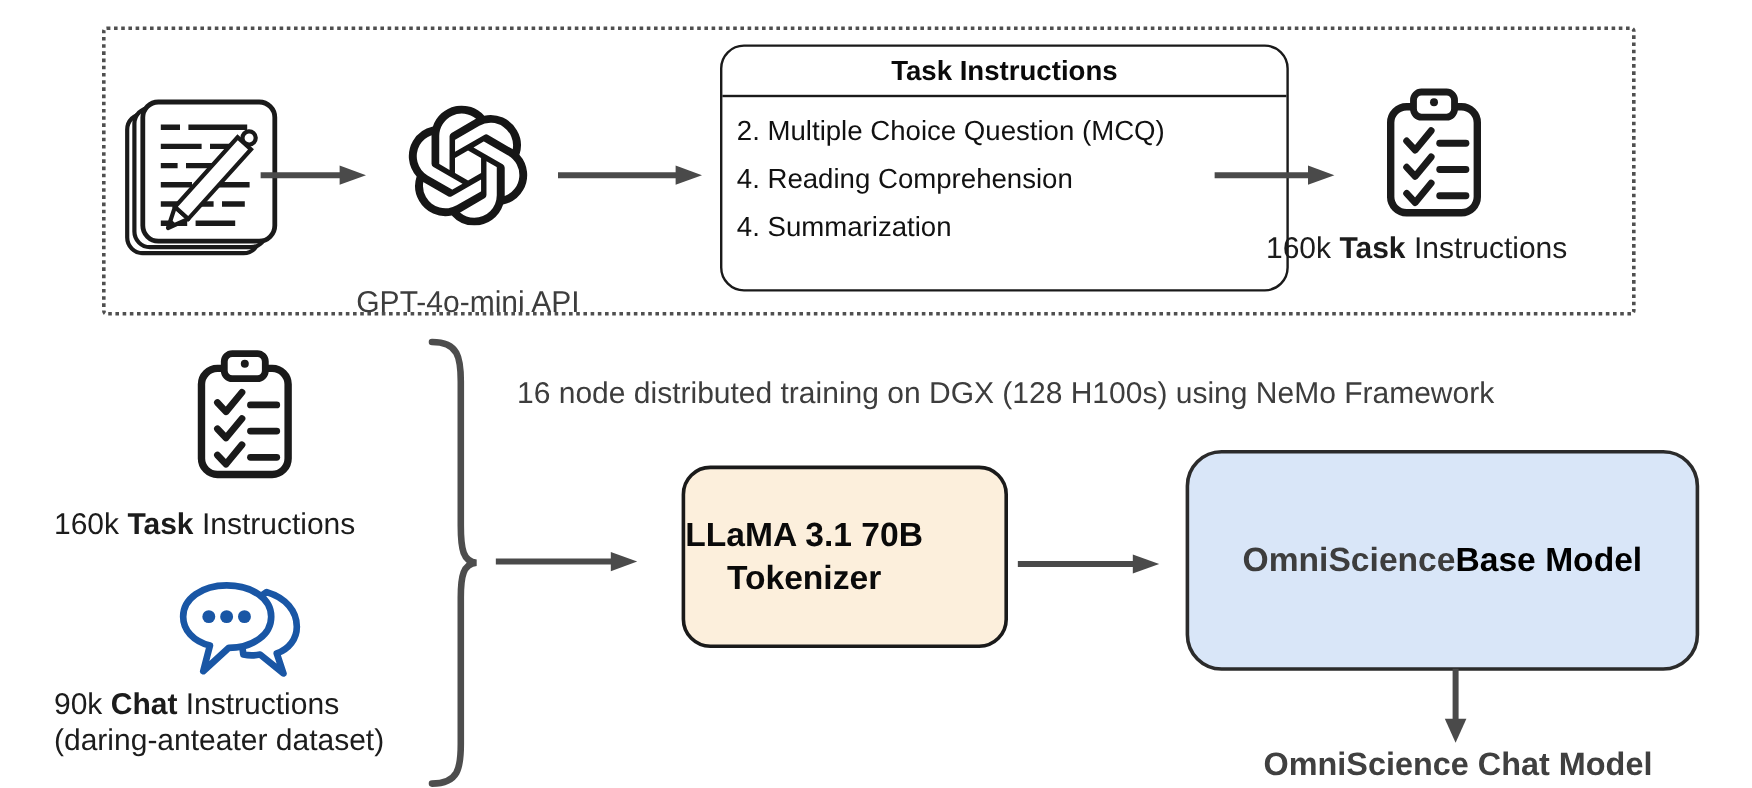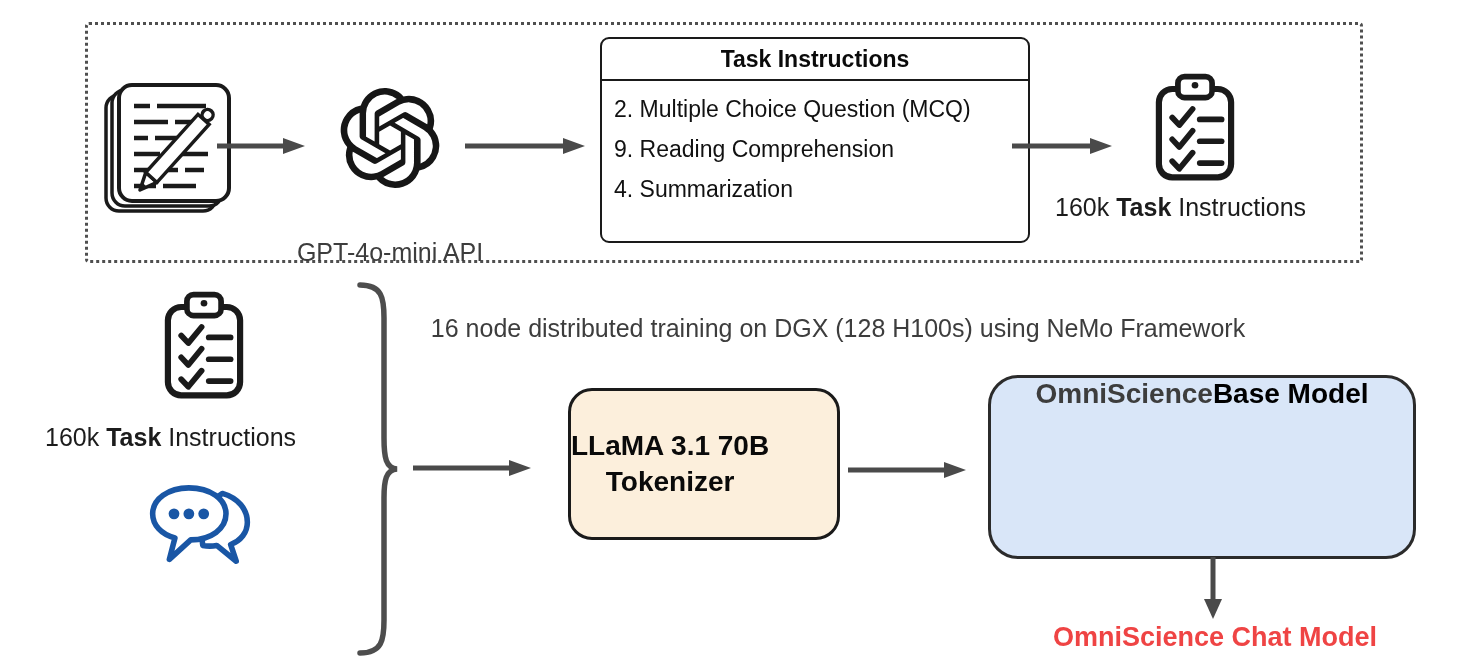--- a/index.html
+++ b/index.html
@@ -4,36 +4,36 @@
 <style>
   html,body{margin:0;padding:0;background:#ffffff;}
   #canvas{position:relative;width:1460px;height:657px;background:#ffffff;overflow:hidden;
           font-family:"Liberation Sans",sans-serif;color:#1c1c1c;}
   .abs{position:absolute;}
   .label{font-size:25px;color:#1c1c1c;line-height:30px;}
   .b{font-weight:bold;}
   
   .dashed-box{left:85px;top:22px;width:1278px;height:241px;border:3px dotted #4f4f4f;border-radius:4px;box-sizing:border-box;}
   
-  .task-box{left:600px;top:37px;width:430px;height:206px;border:2.5px solid #1a1a1a;border-radius:9px;
+  .task-box{left:600px;top:37px;width:474px;height:206px;border:2.5px solid #1a1a1a;border-radius:20px;
             box-sizing:border-box;background:#ffffff;}
   .task-box-title{height:40px;line-height:40px;text-align:center;font-weight:bold;font-size:23px;
                   border-bottom:2.5px solid #1a1a1a;color:#0a0a0a;}
   .task-box-items{padding:8px 0 0 12px;}
   .task-item{font-size:23px;line-height:40px;color:#111111;white-space:nowrap;}
   
   .tokenizer-box{left:568px;top:388px;width:272px;height:152px;background:#fcefdc;border:3px solid #1a1a1a;
                  border-radius:24px;box-sizing:border-box;display:flex;align-items:center;justify-content:flex-start;
                  text-align:center;font-weight:bold;font-size:28px;line-height:36px;color:#0a0a0a;}
   .base-box{left:988px;top:375px;width:428px;height:184px;background:#d9e6f8;border:3px solid #2b2b2b;
-            border-radius:30px;box-sizing:border-box;display:flex;justify-content:center;
+            border-radius:30px;box-sizing:border-box;display:flex;align-items:center;justify-content:center;
             text-align:center;font-size:28px;font-weight:bold;}
   .base-name{color:#3d3d3d;}
   .base-bold{color:#000000;}
-  .chat-model-label{left:1020px;top:622px;width:390px;font-size:27px;font-weight:bold;color:#ef4444;text-align:center;}
+  .chat-model-label{left:1020px;top:622px;width:390px;font-size:27px;font-weight:bold;color:#404040;text-align:center;}
   .training-note{left:398px;top:314px;width:880px;font-size:25px;color:#3d3d3d;text-align:center;white-space:nowrap;}
   .gpt-label{left:270px;top:190px;width:240px;font-size:25px;color:#3d3d3d;text-align:center;margin-top:48px;}
   .lbl-160-top{left:1055px;top:192px;width:300px;}
   .lbl-160-bot{left:45px;top:422px;width:305px;}
   .lbl-90k{left:45px;top:572px;width:305px;}
 </style>
 </head>
 <body>
 
 <div id="canvas">
@@ -80,21 +80,21 @@
 
   <svg class="abs" style="left:465px;top:136px;" width="122" height="20" viewBox="0 0 122 20">
     <line x1="0" y1="10" x2="100" y2="10" stroke="#4a4a4a" stroke-width="5"></line>
     <polygon points="98,2 120,10 98,18" fill="#4a4a4a"></polygon>
   </svg>
 
   <div class="abs task-box">
     <div class="task-box-title">Task Instructions</div>
     <div class="task-box-items">
       <div class="task-item">2. Multiple Choice Question (MCQ)</div>
-      <div class="task-item">9. Reading Comprehension</div>
+      <div class="task-item">4. Reading Comprehension</div>
       <div class="task-item">4. Summarization</div>
     </div>
   </div>
 
   <svg class="abs" style="left:1012px;top:136px;" width="102" height="20" viewBox="0 0 102 20">
     <line x1="0" y1="10" x2="80" y2="10" stroke="#4a4a4a" stroke-width="5"></line>
     <polygon points="78,2 100,10 78,18" fill="#4a4a4a"></polygon>
   </svg>
 
   <svg class="abs" style="left:1152px;top:70px;" width="86" height="114" viewBox="0 0 90 120">
@@ -127,20 +127,24 @@
   </svg>
   <div class="abs label lbl-160-bot"><span>160k </span><span class="b">Task</span><span> Instructions</span></div>
 
   <svg class="abs" style="left:148px;top:482px;" width="104" height="86" viewBox="0 0 112 92">
     <path d="M80,12 C97,17 107,29 107,43 C107,54 100,63 89,67 L95,85 L74,68 C69,69 64,69 59,68 L54,30 Z" fill="#ffffff" stroke="#1956a5" stroke-width="6" stroke-linejoin="round"></path>
     <path d="M44,6 C22,6 5,18 5,34 C5,46 14,56 29,60 L23,83 L46,62 C68,62 84,50 84,34 C84,18 67,6 44,6 Z" fill="#ffffff" stroke="#1956a5" stroke-width="6" stroke-linejoin="round"></path>
     <circle cx="28" cy="34" r="5.8" fill="#1956a5"></circle>
     <circle cx="44" cy="34" r="5.8" fill="#1956a5"></circle>
     <circle cx="60" cy="34" r="5.8" fill="#1956a5"></circle>
   </svg>
+  <div class="abs label lbl-90k">
+      <div><span>90k </span><span class="b">Chat</span><span> Instructions</span></div>
+      <div>(daring-anteater dataset)</div>
+    </div>
 
   <svg class="abs" style="left:350px;top:280px;" width="52" height="378" viewBox="0 0 52 378">
     <path d="M10,5 C32,5 34,18 34,38 L34,158 C34,178 36,188 47,189 C36,190 34,200 34,218 L34,340 C34,360 32,373 10,373" fill="none" stroke="#4d4d4d" stroke-width="5.5" stroke-linecap="round"></path>
   </svg>
 
   <div class="abs training-note">16 node distributed training on DGX (128 H100s) using NeMo Framework</div>
 
   <svg class="abs" style="left:413px;top:458px;" width="120" height="20" viewBox="0 0 120 20">
     <line x1="0" y1="10" x2="98" y2="10" stroke="#4a4a4a" stroke-width="5"></line>
     <polygon points="96,2 118,10 96,18" fill="#4a4a4a"></polygon>

